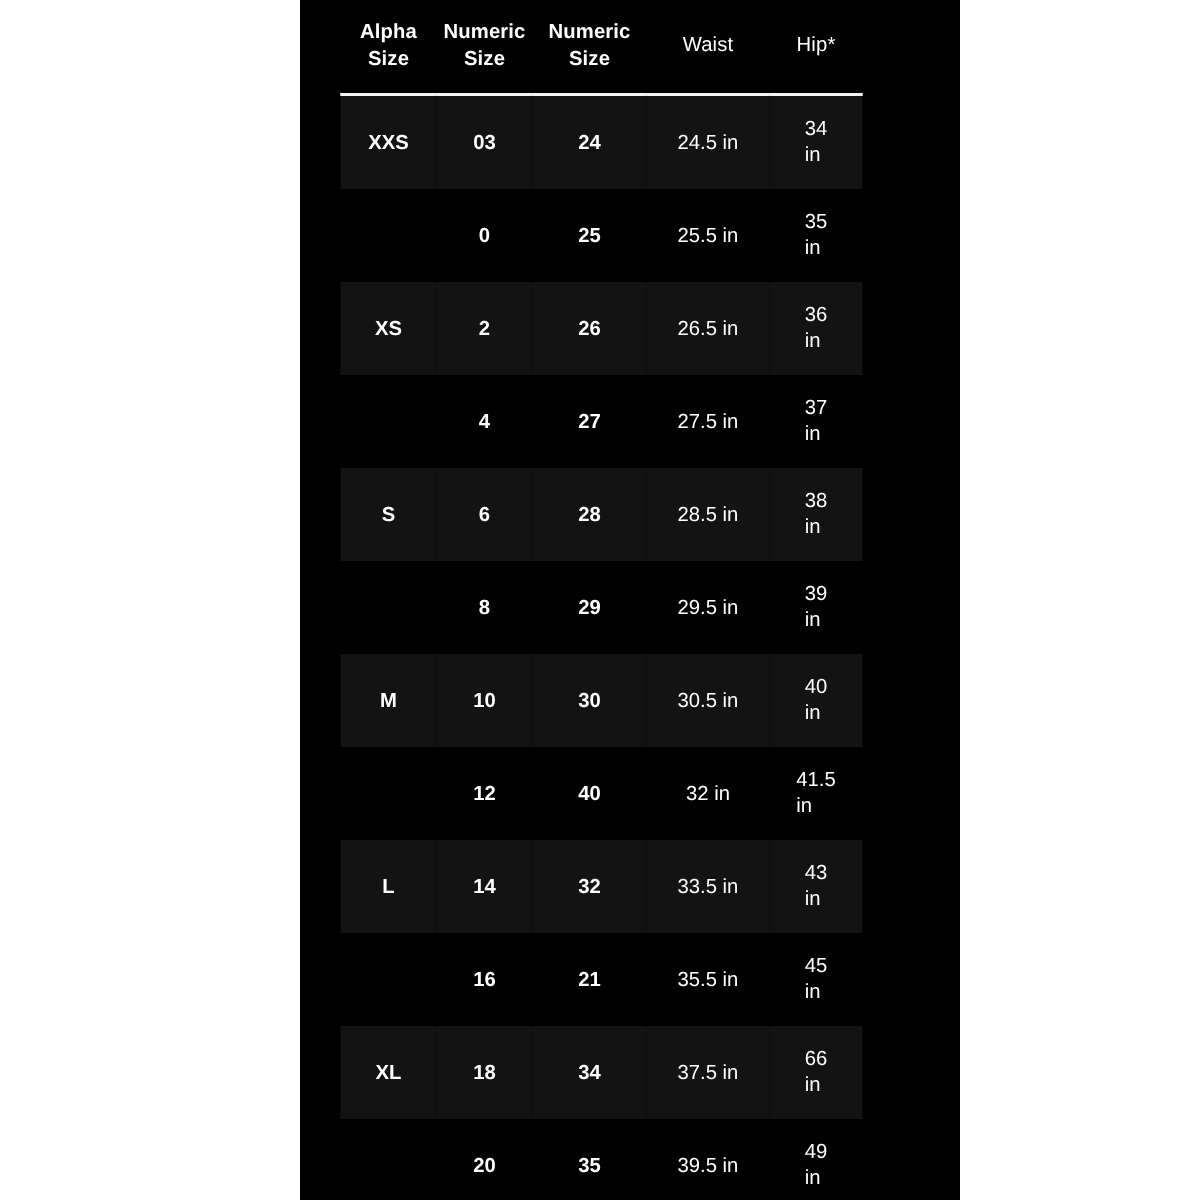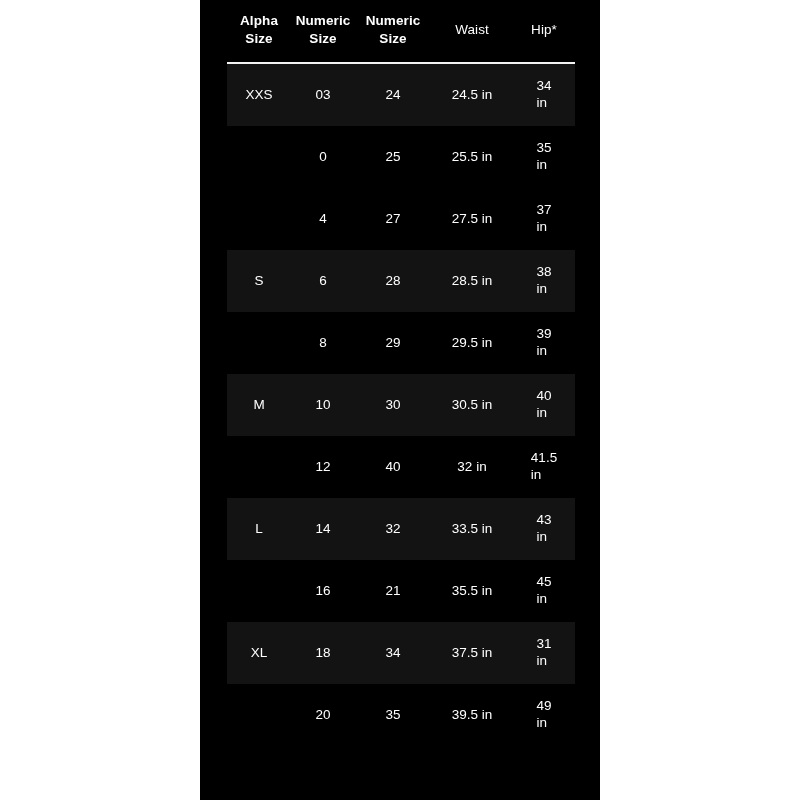--- a/index.html
+++ b/index.html
@@ -24,20 +24,21 @@
 
   
   #panel {
     position: absolute;
     left: 200px;
     top: 0;
     width: 400px;
     height: 800px;
     background: #000000;
     overflow: hidden;
+    padding-left: 40px;
   }
 
   #size-table {
     position: absolute;
     left: 27px;           
     top: 0;
     width: 348px;         
     border-collapse: collapse;
     table-layout: fixed;
   }
@@ -75,21 +76,21 @@
   }
   tbody td {
     height: 62px;
     color: #ffffff;
     text-align: center;
     vertical-align: middle;
     padding: 0 2px;
     font-size: 13.5px;
     line-height: 1.3;
   }
-  td.bold  { font-weight: normal; }
+  td.bold  { font-weight: bold; }
   td.plain { font-weight: normal; }
 
   
   td.hip { padding: 0; }
   .hip-box {
     display: inline-block;
     text-align: left;
     font-weight: normal;
     font-size: 13.5px;
     line-height: 1.22;
@@ -143,20 +144,27 @@
             <td class="plain">24.5 in</td>
             <td class="plain hip"><span class="hip-box"><span class="hip-num">34</span><span class="hip-unit">in</span></span></td>
           </tr>
           <tr>
             <td class="bold"></td>
             <td class="bold">0</td>
             <td class="bold">25</td>
             <td class="plain">25.5 in</td>
             <td class="plain hip"><span class="hip-box"><span class="hip-num">35</span><span class="hip-unit">in</span></span></td>
           </tr>
+          <tr class="striped">
+            <td class="bold">XS</td>
+            <td class="bold">2</td>
+            <td class="bold">26</td>
+            <td class="plain">26.5 in</td>
+            <td class="plain hip"><span class="hip-box"><span class="hip-num">36</span><span class="hip-unit">in</span></span></td>
+          </tr>
           <tr>
             <td class="bold"></td>
             <td class="bold">4</td>
             <td class="bold">27</td>
             <td class="plain">27.5 in</td>
             <td class="plain hip"><span class="hip-box"><span class="hip-num">37</span><span class="hip-unit">in</span></span></td>
           </tr>
           <tr class="striped">
             <td class="bold">S</td>
             <td class="bold">6</td>
@@ -197,21 +205,21 @@
             <td class="bold">16</td>
             <td class="bold">21</td>
             <td class="plain">35.5 in</td>
             <td class="plain hip"><span class="hip-box"><span class="hip-num">45</span><span class="hip-unit">in</span></span></td>
           </tr>
           <tr class="striped">
             <td class="bold">XL</td>
             <td class="bold">18</td>
             <td class="bold">34</td>
             <td class="plain">37.5 in</td>
-            <td class="plain hip"><span class="hip-box"><span class="hip-num">31</span><span class="hip-unit">in</span></span></td>
+            <td class="plain hip"><span class="hip-box"><span class="hip-num">66</span><span class="hip-unit">in</span></span></td>
           </tr>
           <tr>
             <td class="bold"></td>
             <td class="bold">20</td>
             <td class="bold">35</td>
             <td class="plain">39.5 in</td>
             <td class="plain hip"><span class="hip-box"><span class="hip-num">49</span><span class="hip-unit">in</span></span></td>
           </tr>
         </tbody>
     </table>

